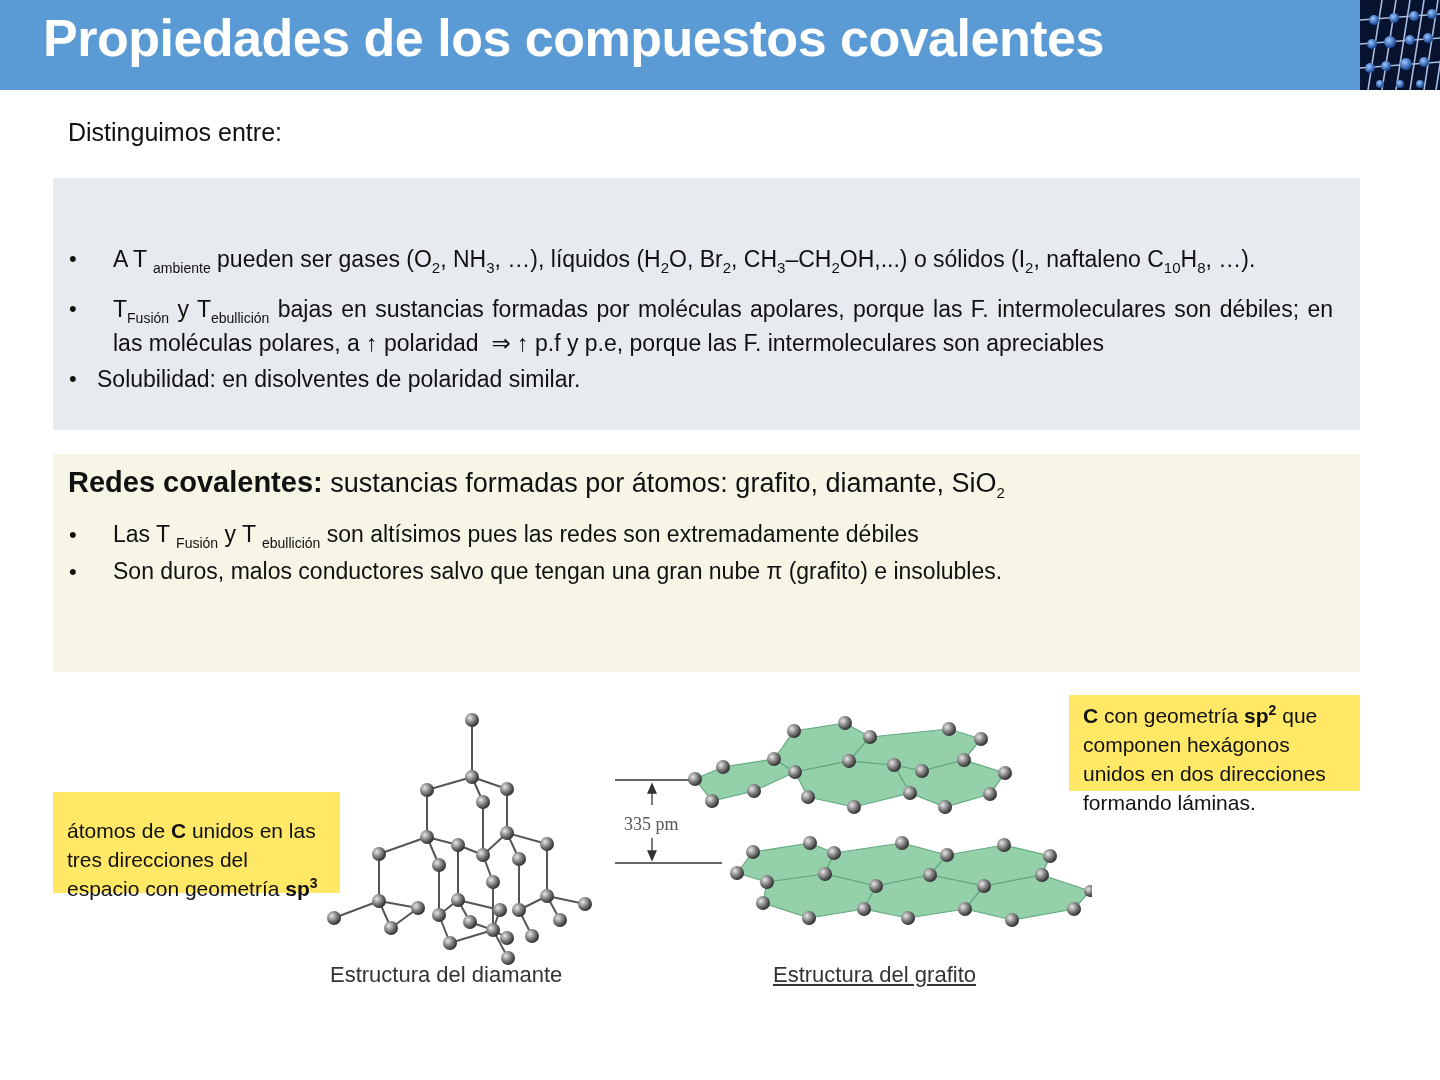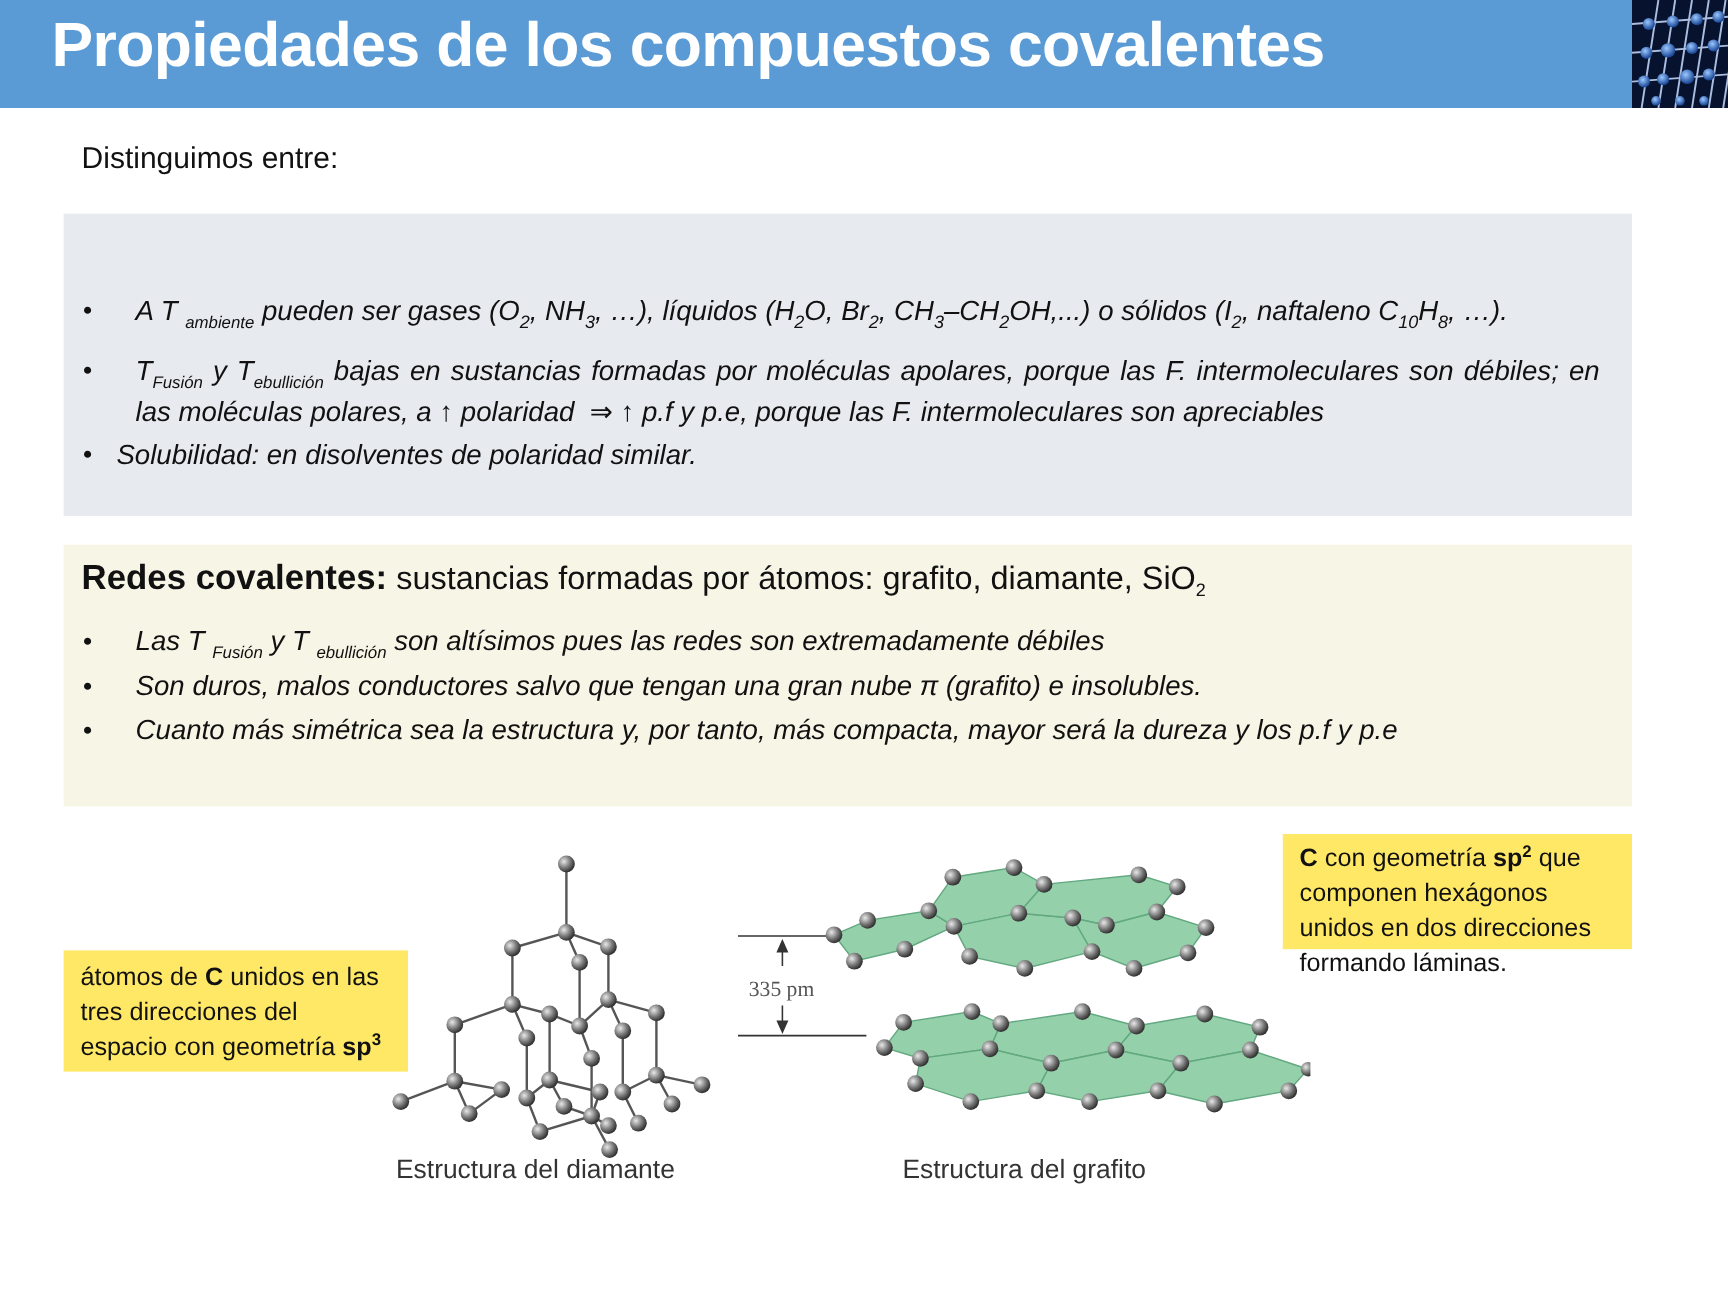--- a/index.html
+++ b/index.html
@@ -25,33 +25,33 @@
   .intro {
     position:absolute; left:68px; top:118px; font-size:25px; color:#111;
   }
   .panel { position:absolute; left:53px; width:1307px; }
   .panel-mol { top:178px; height:252px; background:#e7eaef; }
   .panel-net { top:454px; height:218px; background:#f7f5e6; }
   .panel-heading {
     position:absolute; left:15px; font-size:27px; white-space:nowrap;
   }
   .panel-heading b { font-weight:bold; font-size:29px; }
-  .bullets { position:absolute; left:0; width:1300px; margin:0; padding:0; list-style:none;font-style:italic; }
+  .bullets { position:absolute; left:0; width:1300px; margin:0; padding:0; list-style:none; }
   .bullets li {
     position:relative; padding-left:60px; font-size:23px; line-height:34px;
   }
   .bullets li::before {
     content:"•"; position:absolute; left:16px; top:0; font-size:22px;
   }
   .justify { text-align:justify; width:1220px; }
   sub { font-size:15px; vertical-align:-6px; line-height:0; }
   sub.small { font-size:14px; }
   .callout {
     position:absolute; background:#ffe866; font-size:21px; line-height:29px;
-    padding:8px 14px; box-sizing:border-box; color:#111;
+    padding:24px 14px; box-sizing:border-box; color:#111;
   }
   .callout sup { font-size:14px; line-height:0; font-weight:bold; }
   .caption { position:absolute; font-size:22px; color:#333; white-space:nowrap; }
   svg { position:absolute; }
 </style>
 </head>
 <body>
 
 <div class="header">
   <div class="header-title">Propiedades de los compuestos covalentes</div>
@@ -106,21 +106,20 @@
 </div>
 
 <div class="panel panel-net">
   <div class="panel-heading" style="top:12px;">
     <b>Redes covalentes:</b>
     <span>sustancias formadas por átomos: grafito, diamante, SiO<sub>2</sub></span>
   </div>
   <ul class="bullets" style="top:62px;">
     <li style="line-height:37px;">Las T <sub class="small">Fusión</sub> y T <sub class="small">ebullición</sub> <span>son altísimos pues las redes son extremadamente débiles</span></li>
     <li style="line-height:37px;">Son duros, malos conductores salvo que tengan una gran nube π (grafito) e insolubles.</li>
-    <li style="line-height:37px;">Cuanto más simétrica sea la estructura y, por tanto, más compacta, mayor será la dureza y los p.f y p.e</li>
   </ul>
 </div>
 
 <div class="callout" style="left:53px; top:792px; width:287px; height:101px;">
   <span>átomos de </span><b>C</b><span> unidos en las tres direcciones del espacio con geometría </span><b>sp</b><sup>3</sup>
 </div>
 
 <svg style="left:320px; top:700px;" width="280" height="270" viewBox="0 0 280 270">
   <defs>
     <radialGradient id="ga" cx="35%" cy="35%" r="65%">
@@ -279,17 +278,17 @@
       <circle cx="151" cy="203" r="7"></circle>
       <circle cx="197" cy="218" r="7"></circle>
     <circle cx="252" cy="209" r="7"></circle>
       <circle cx="296" cy="218" r="7"></circle>
       <circle cx="353" cy="209" r="7"></circle>
       <circle cx="400" cy="220" r="7"></circle>
     <circle cx="462" cy="209" r="7"></circle>
       <circle cx="478" cy="191" r="6"></circle>
   </g>
 </svg>
-<div class="caption" style="left:752px; top:962px;">Estructura del grafito</div>
+<div class="caption" style="left:773px; top:962px;text-decoration:underline;">Estructura del grafito</div>
 
 <div class="callout" style="left:1069px; top:695px; width:291px; height:96px; padding:6px 14px;">
   <b>C</b><span> con geometría </span><b>sp</b><sup>2</sup><span> que componen hexágonos unidos en dos direcciones formando láminas.</span>
 </div>
 
 </body></html>

